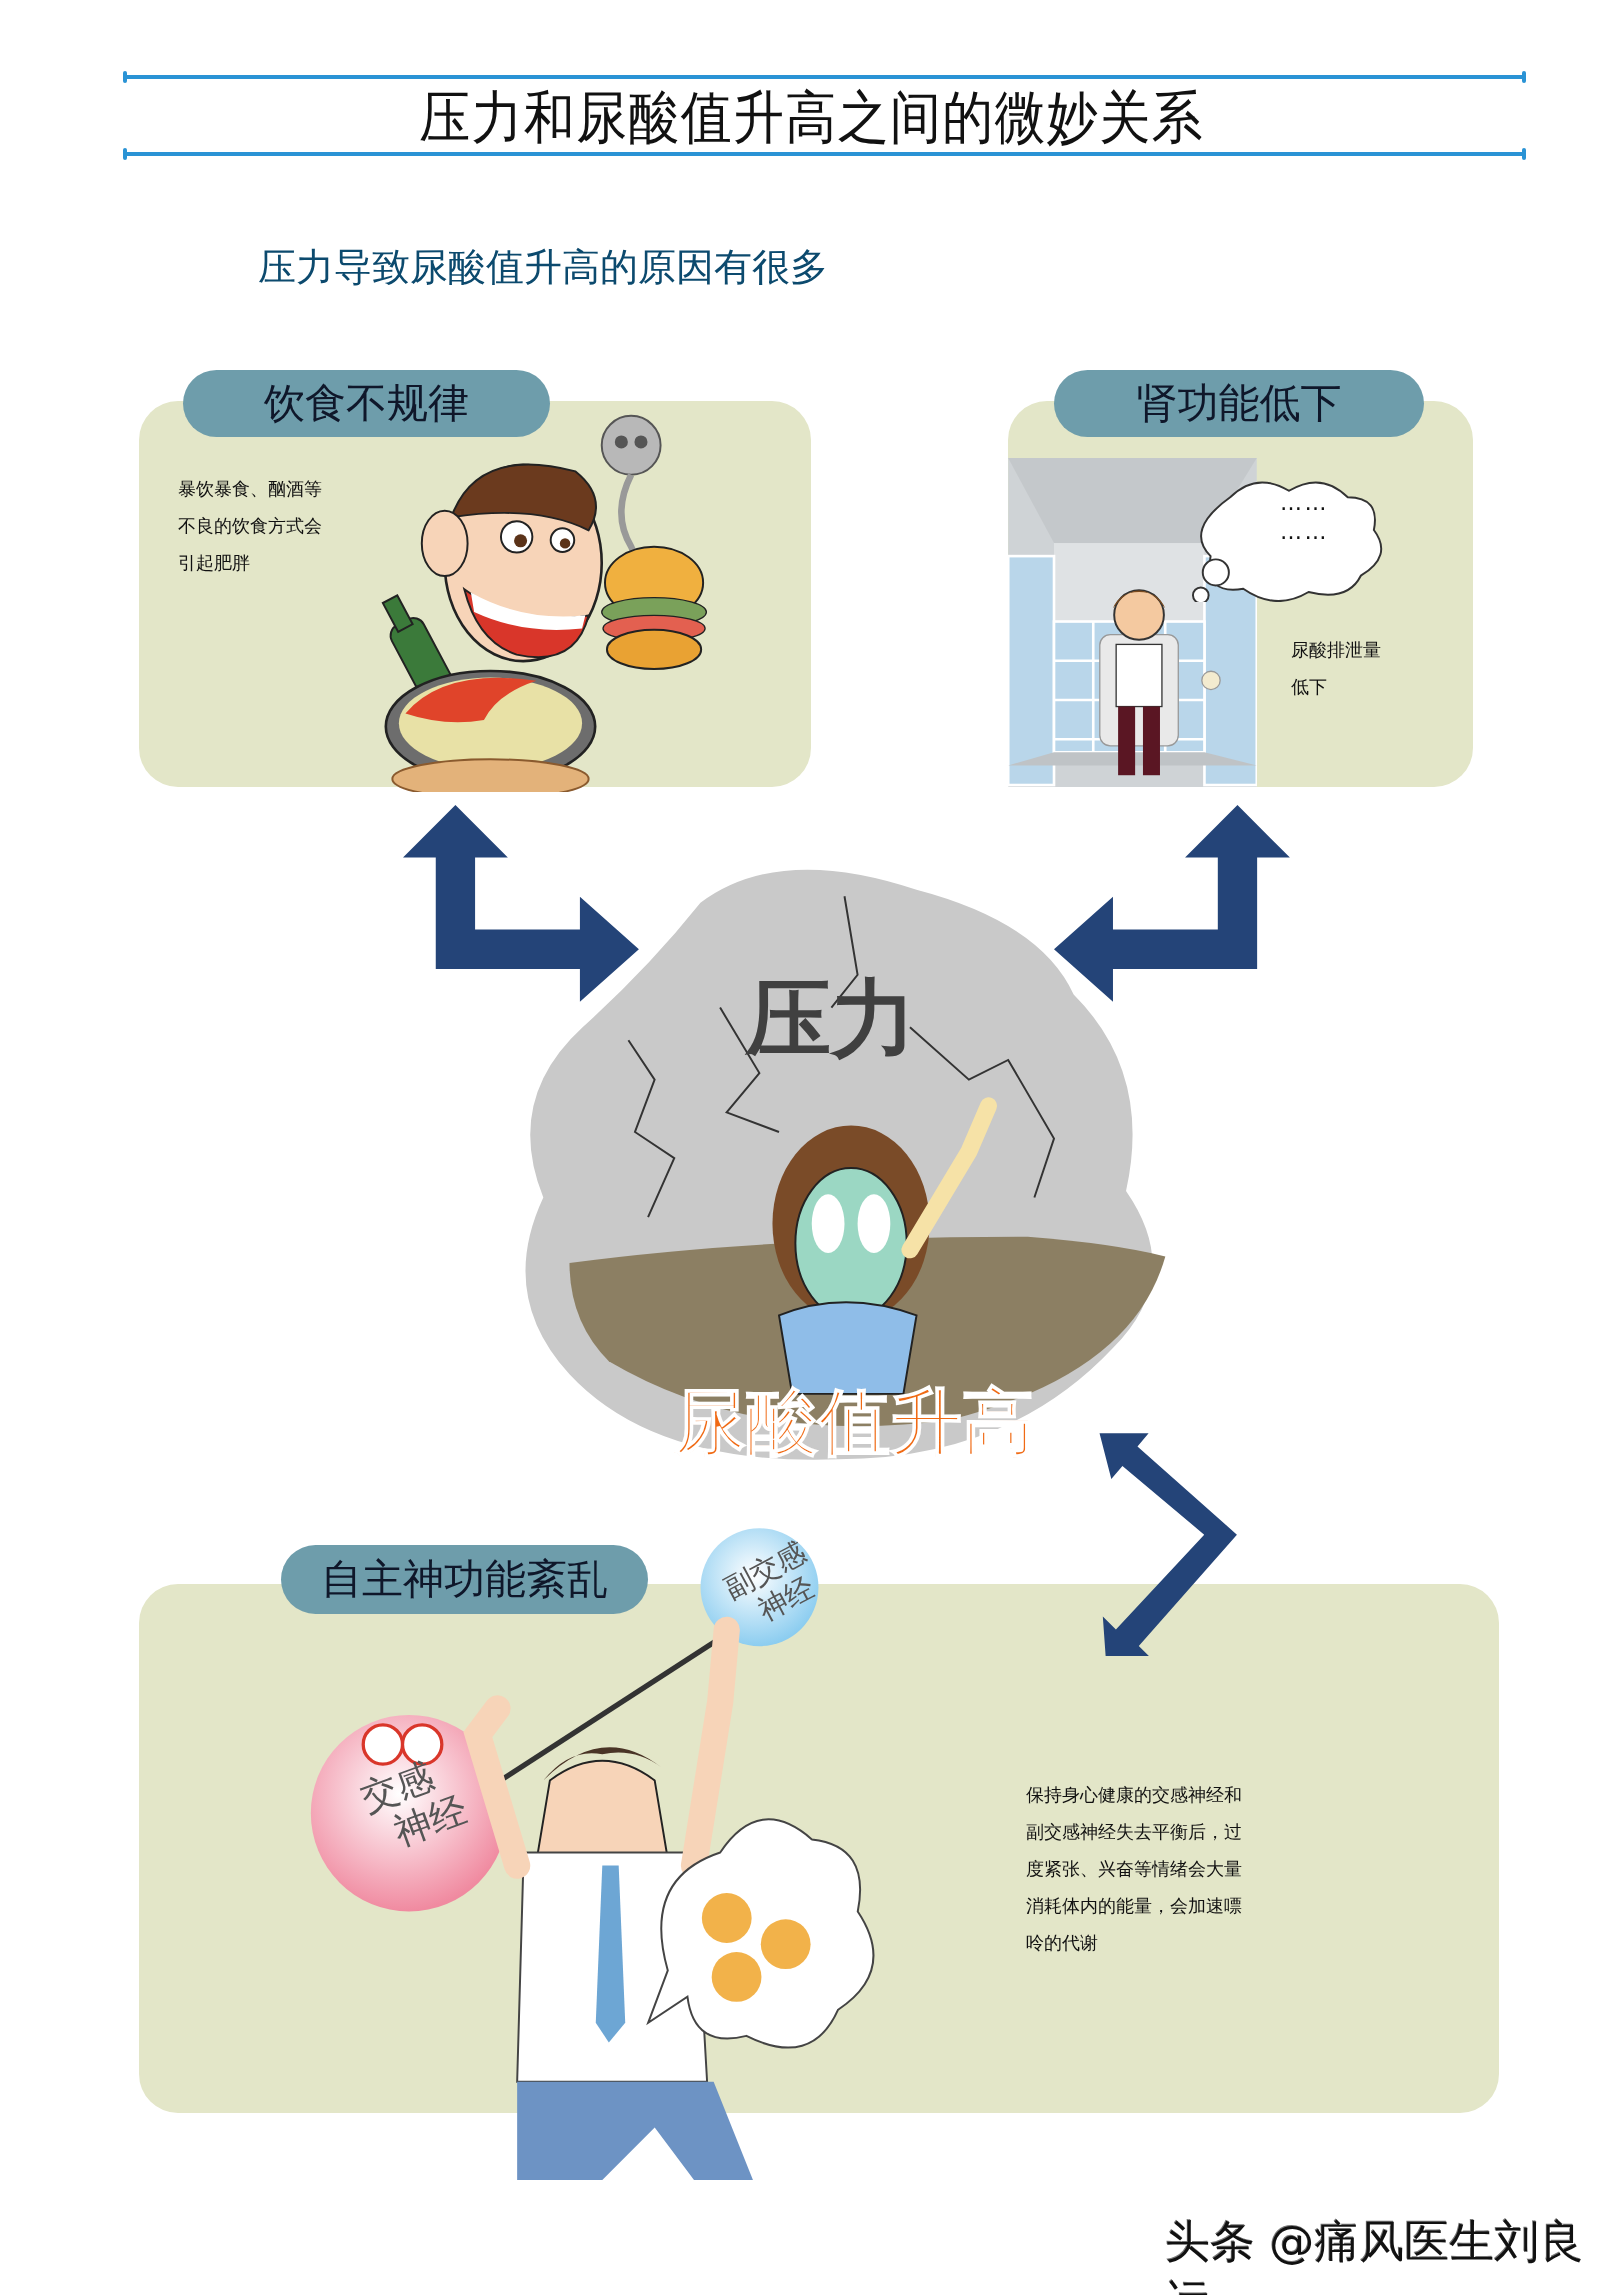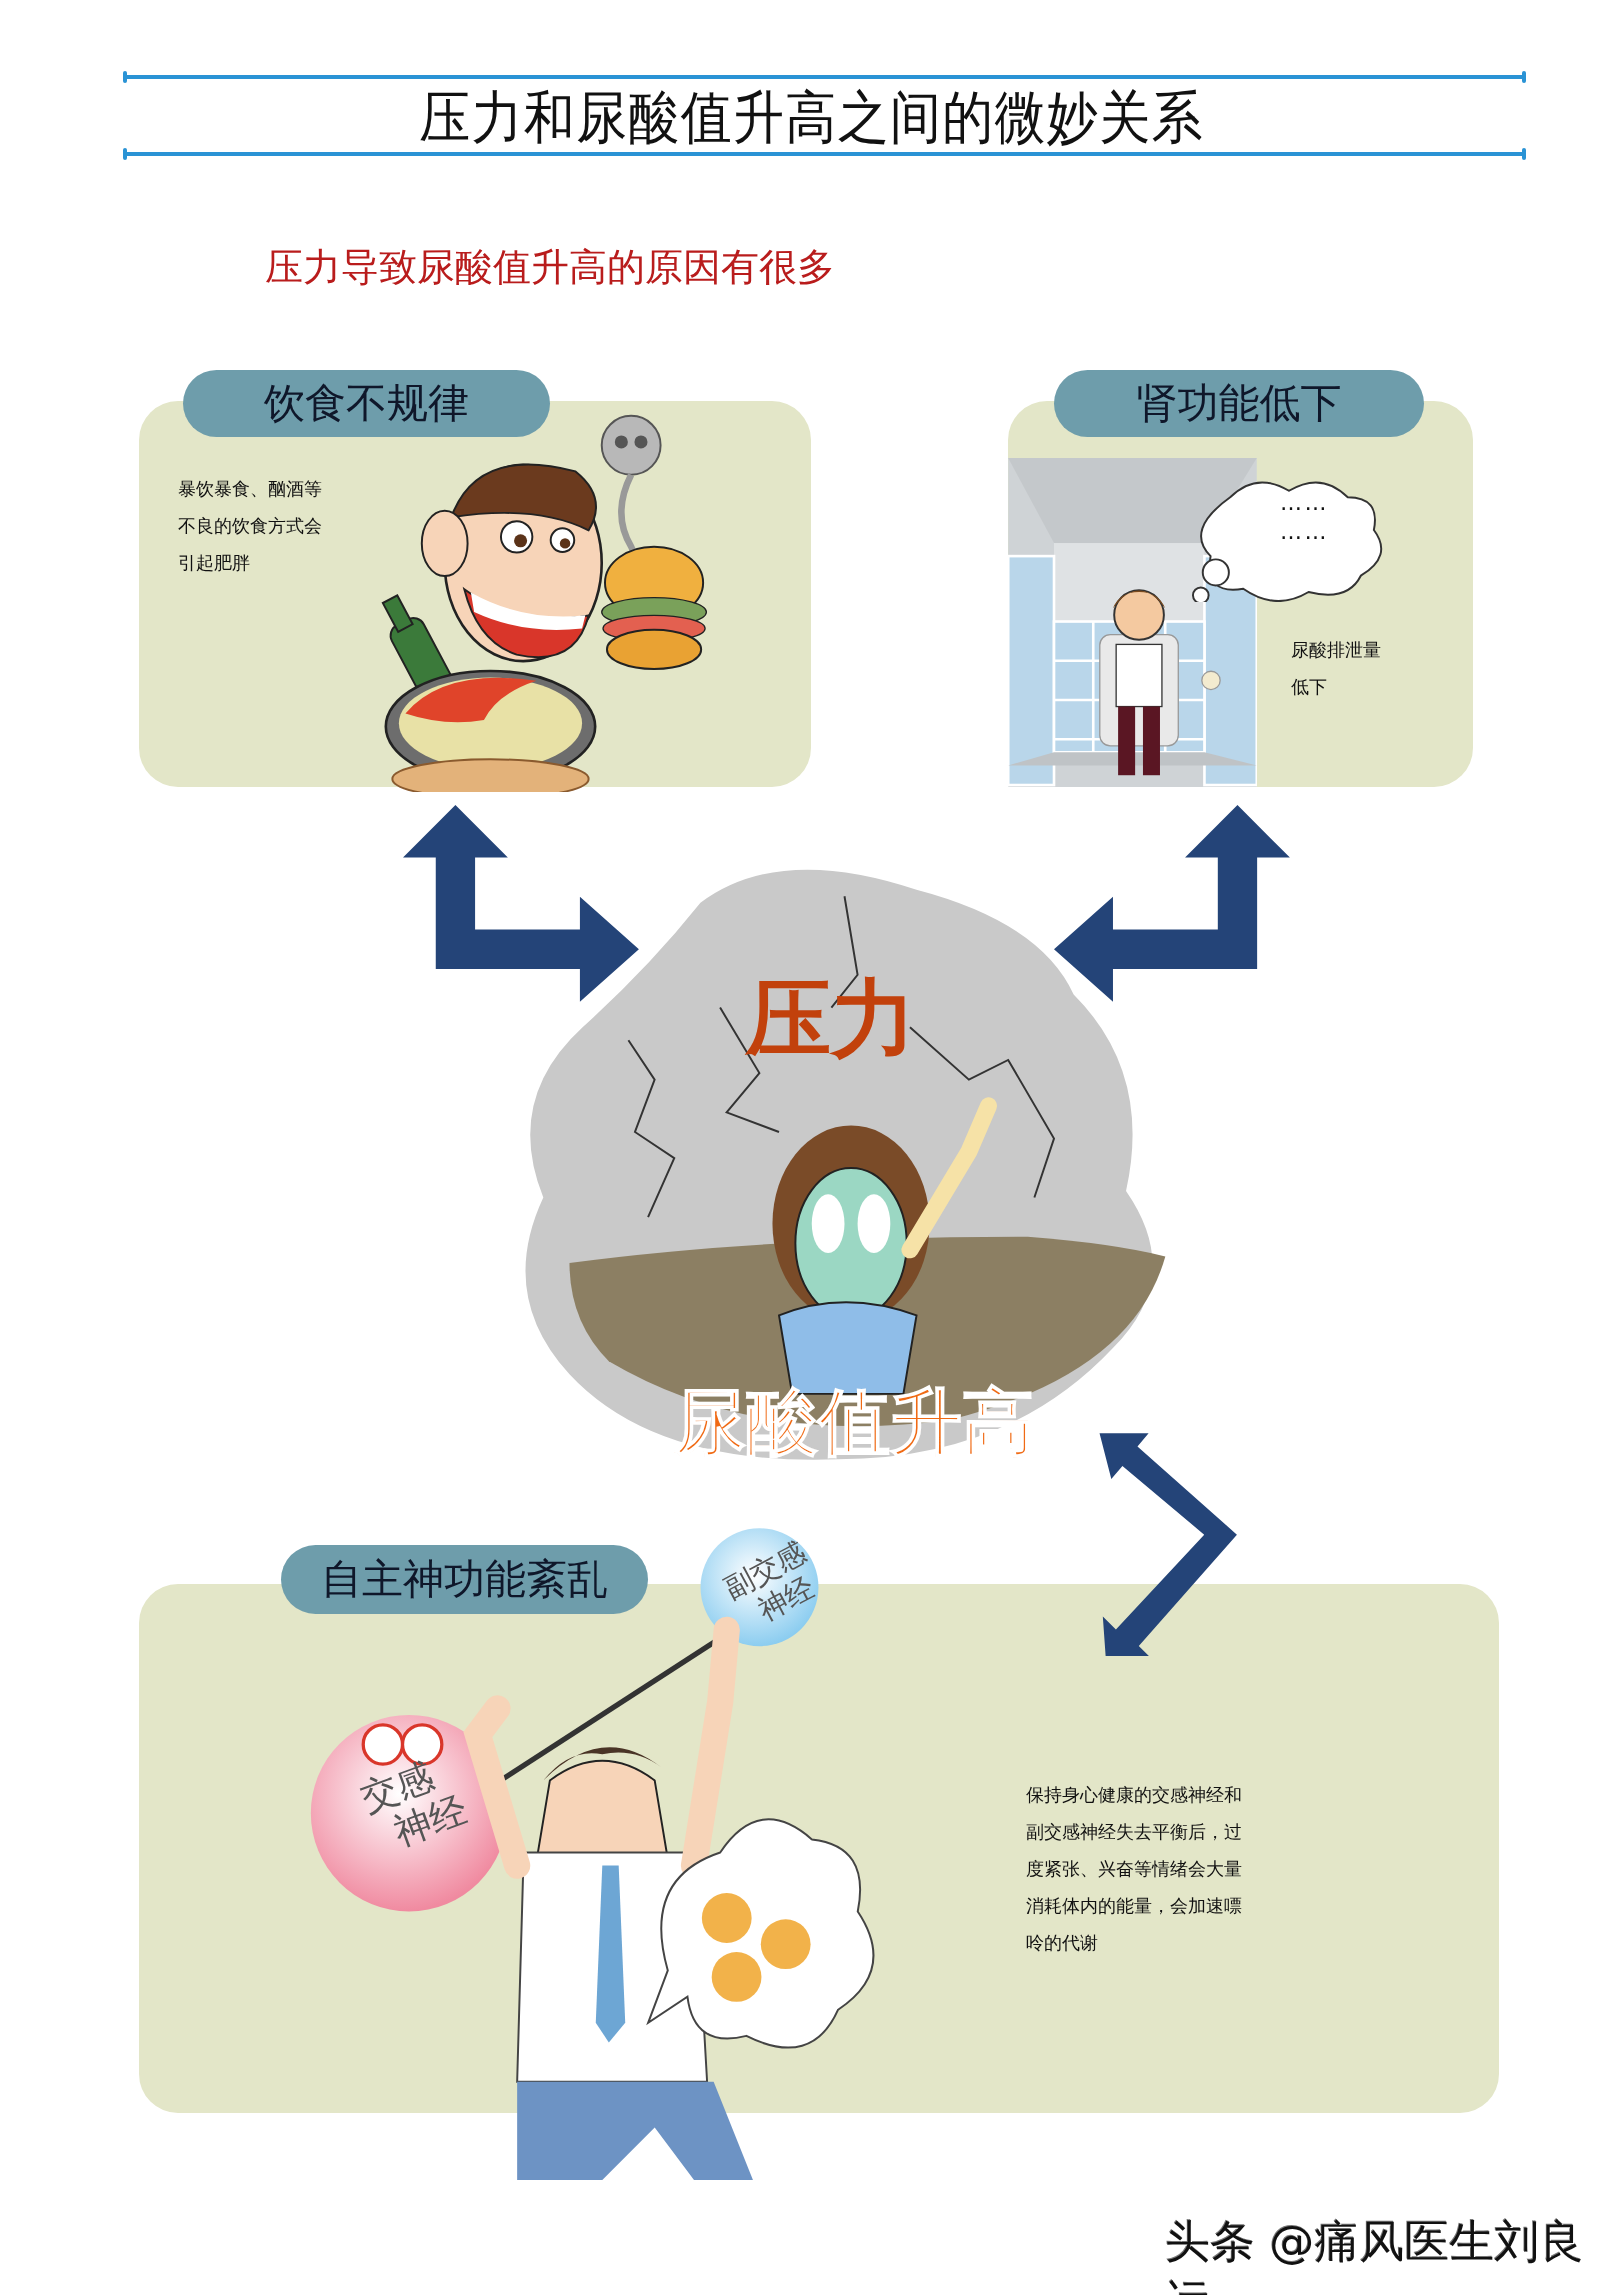--- a/index.html
+++ b/index.html
@@ -8,30 +8,30 @@
     font-family:"DejaVu Sans","Liberation Sans",sans-serif; color:#111;
   }
   .abs { position:absolute; }
   .rule { position:absolute; left:124px; width:1401px; height:3.9px; background:#2a93d5; }
   .rule::before, .rule::after { content:""; position:absolute; top:-3.9px; width:3.9px; height:11.8px; background:#2a93d5; border-radius:2px; }
   .rule::before { left:-1.3px; } .rule::after { right:-1.3px; }
   .page-title {
     position:absolute; left:0; width:1623px; top:84px; text-align:center;
     font-size:51px; letter-spacing:1.3px; color:#111; transform:scaleY(1.12);
   }
-  .subtitle { position:absolute; left:265px; top:242px; font-size:38px; color:#b91c1c; }
+  .subtitle { position:absolute; left:258px; top:242px; font-size:38px; color:#0c4a6e; }
   .panel { position:absolute; background:#e3e6c8; border-radius:39px; }
   .pill {
     position:absolute; background:#6e9dab; border-radius:39px; color:#0f172a;
     display:flex; align-items:center; justify-content:center; font-size:41px;
   }
   .body-text { position:absolute; font-size:18px; line-height:37px; color:#111; }
   .arrow { position:absolute; }
   .illus { position:absolute; }
-  .center-label-top { position:absolute; font-size:85px; font-weight:bold; color:#c2410c; }
+  .center-label-top { position:absolute; font-size:85px; font-weight:bold; color:#404040; }
   .center-label-bot { position:absolute; font-size:72px; font-weight:bold; color:#f06a14;font-family:Liberation Mono, monospace;
      -webkit-text-stroke:1.3px #fff; }
   .watermark { position:absolute; left:1165px; top:2212px; font-size:45px; color:#111;
      text-shadow:1.3px 1.3px 0 #fff, -0.7px -0.7px 0 #777; }
 </style>
 </head>
 <body>
 
 <div class="rule" style="top:75px;"></div>
 <div class="page-title">压力和尿酸值升高之间的微妙关系</div>

